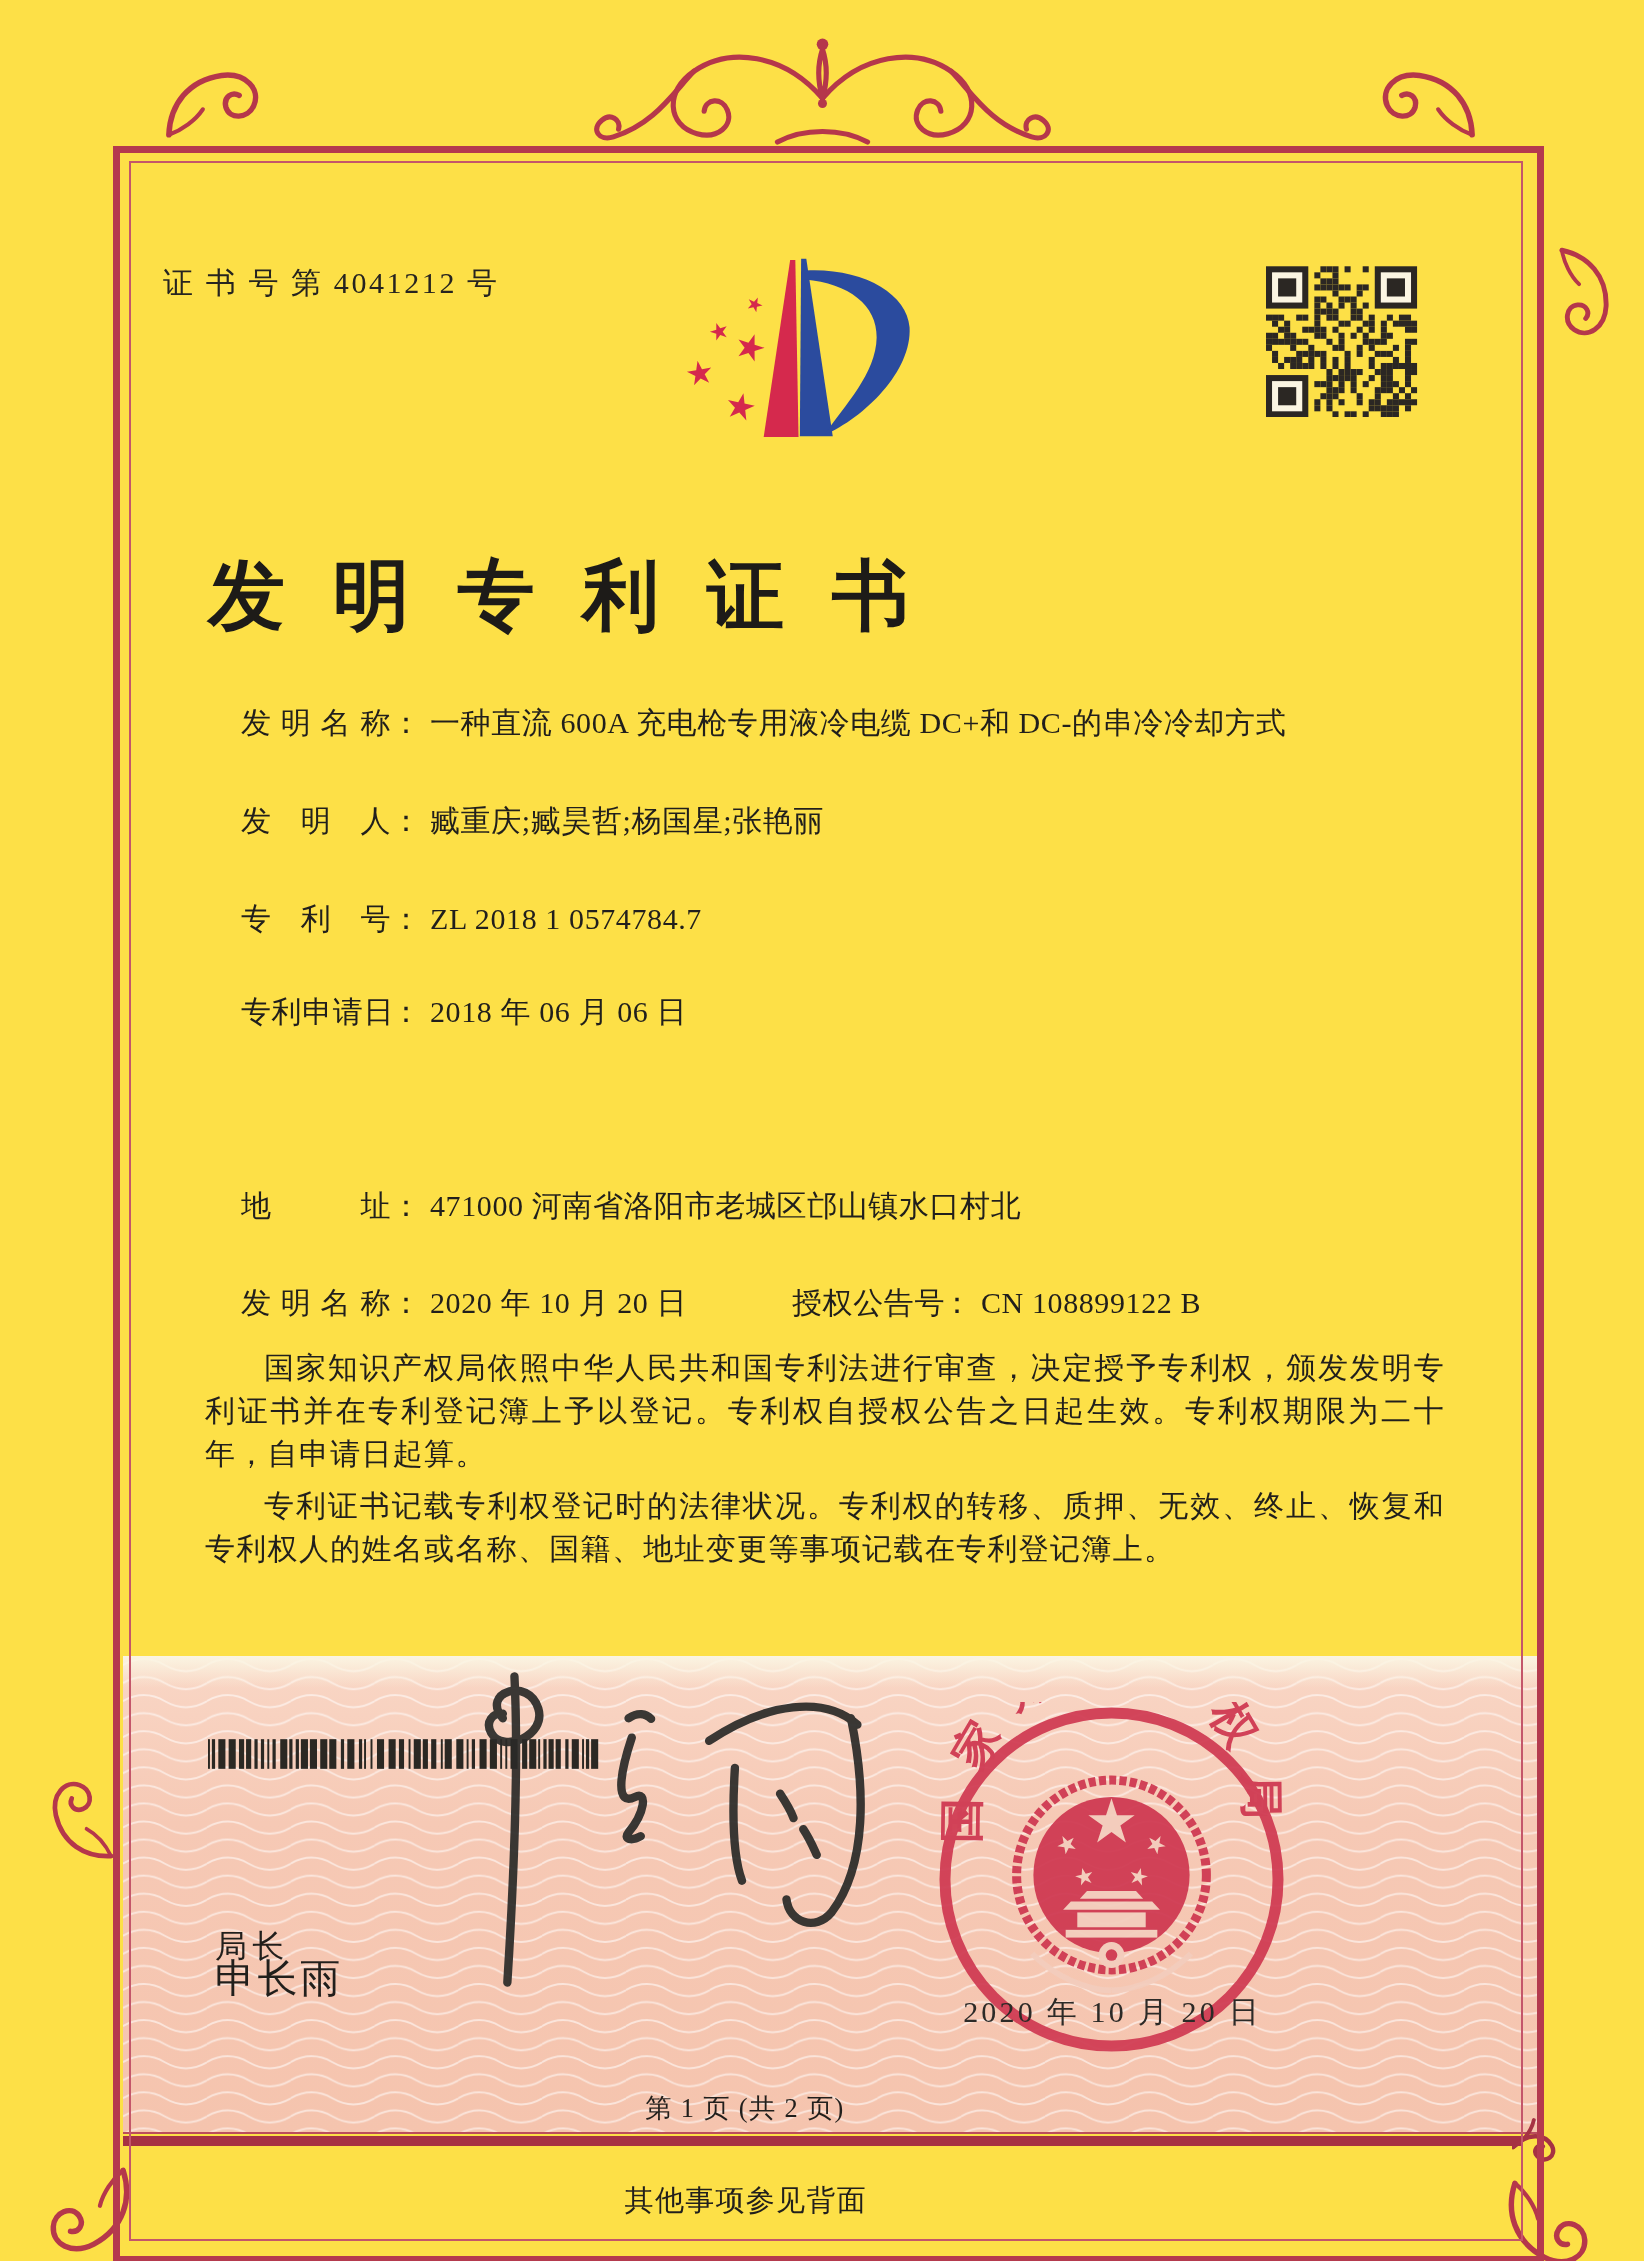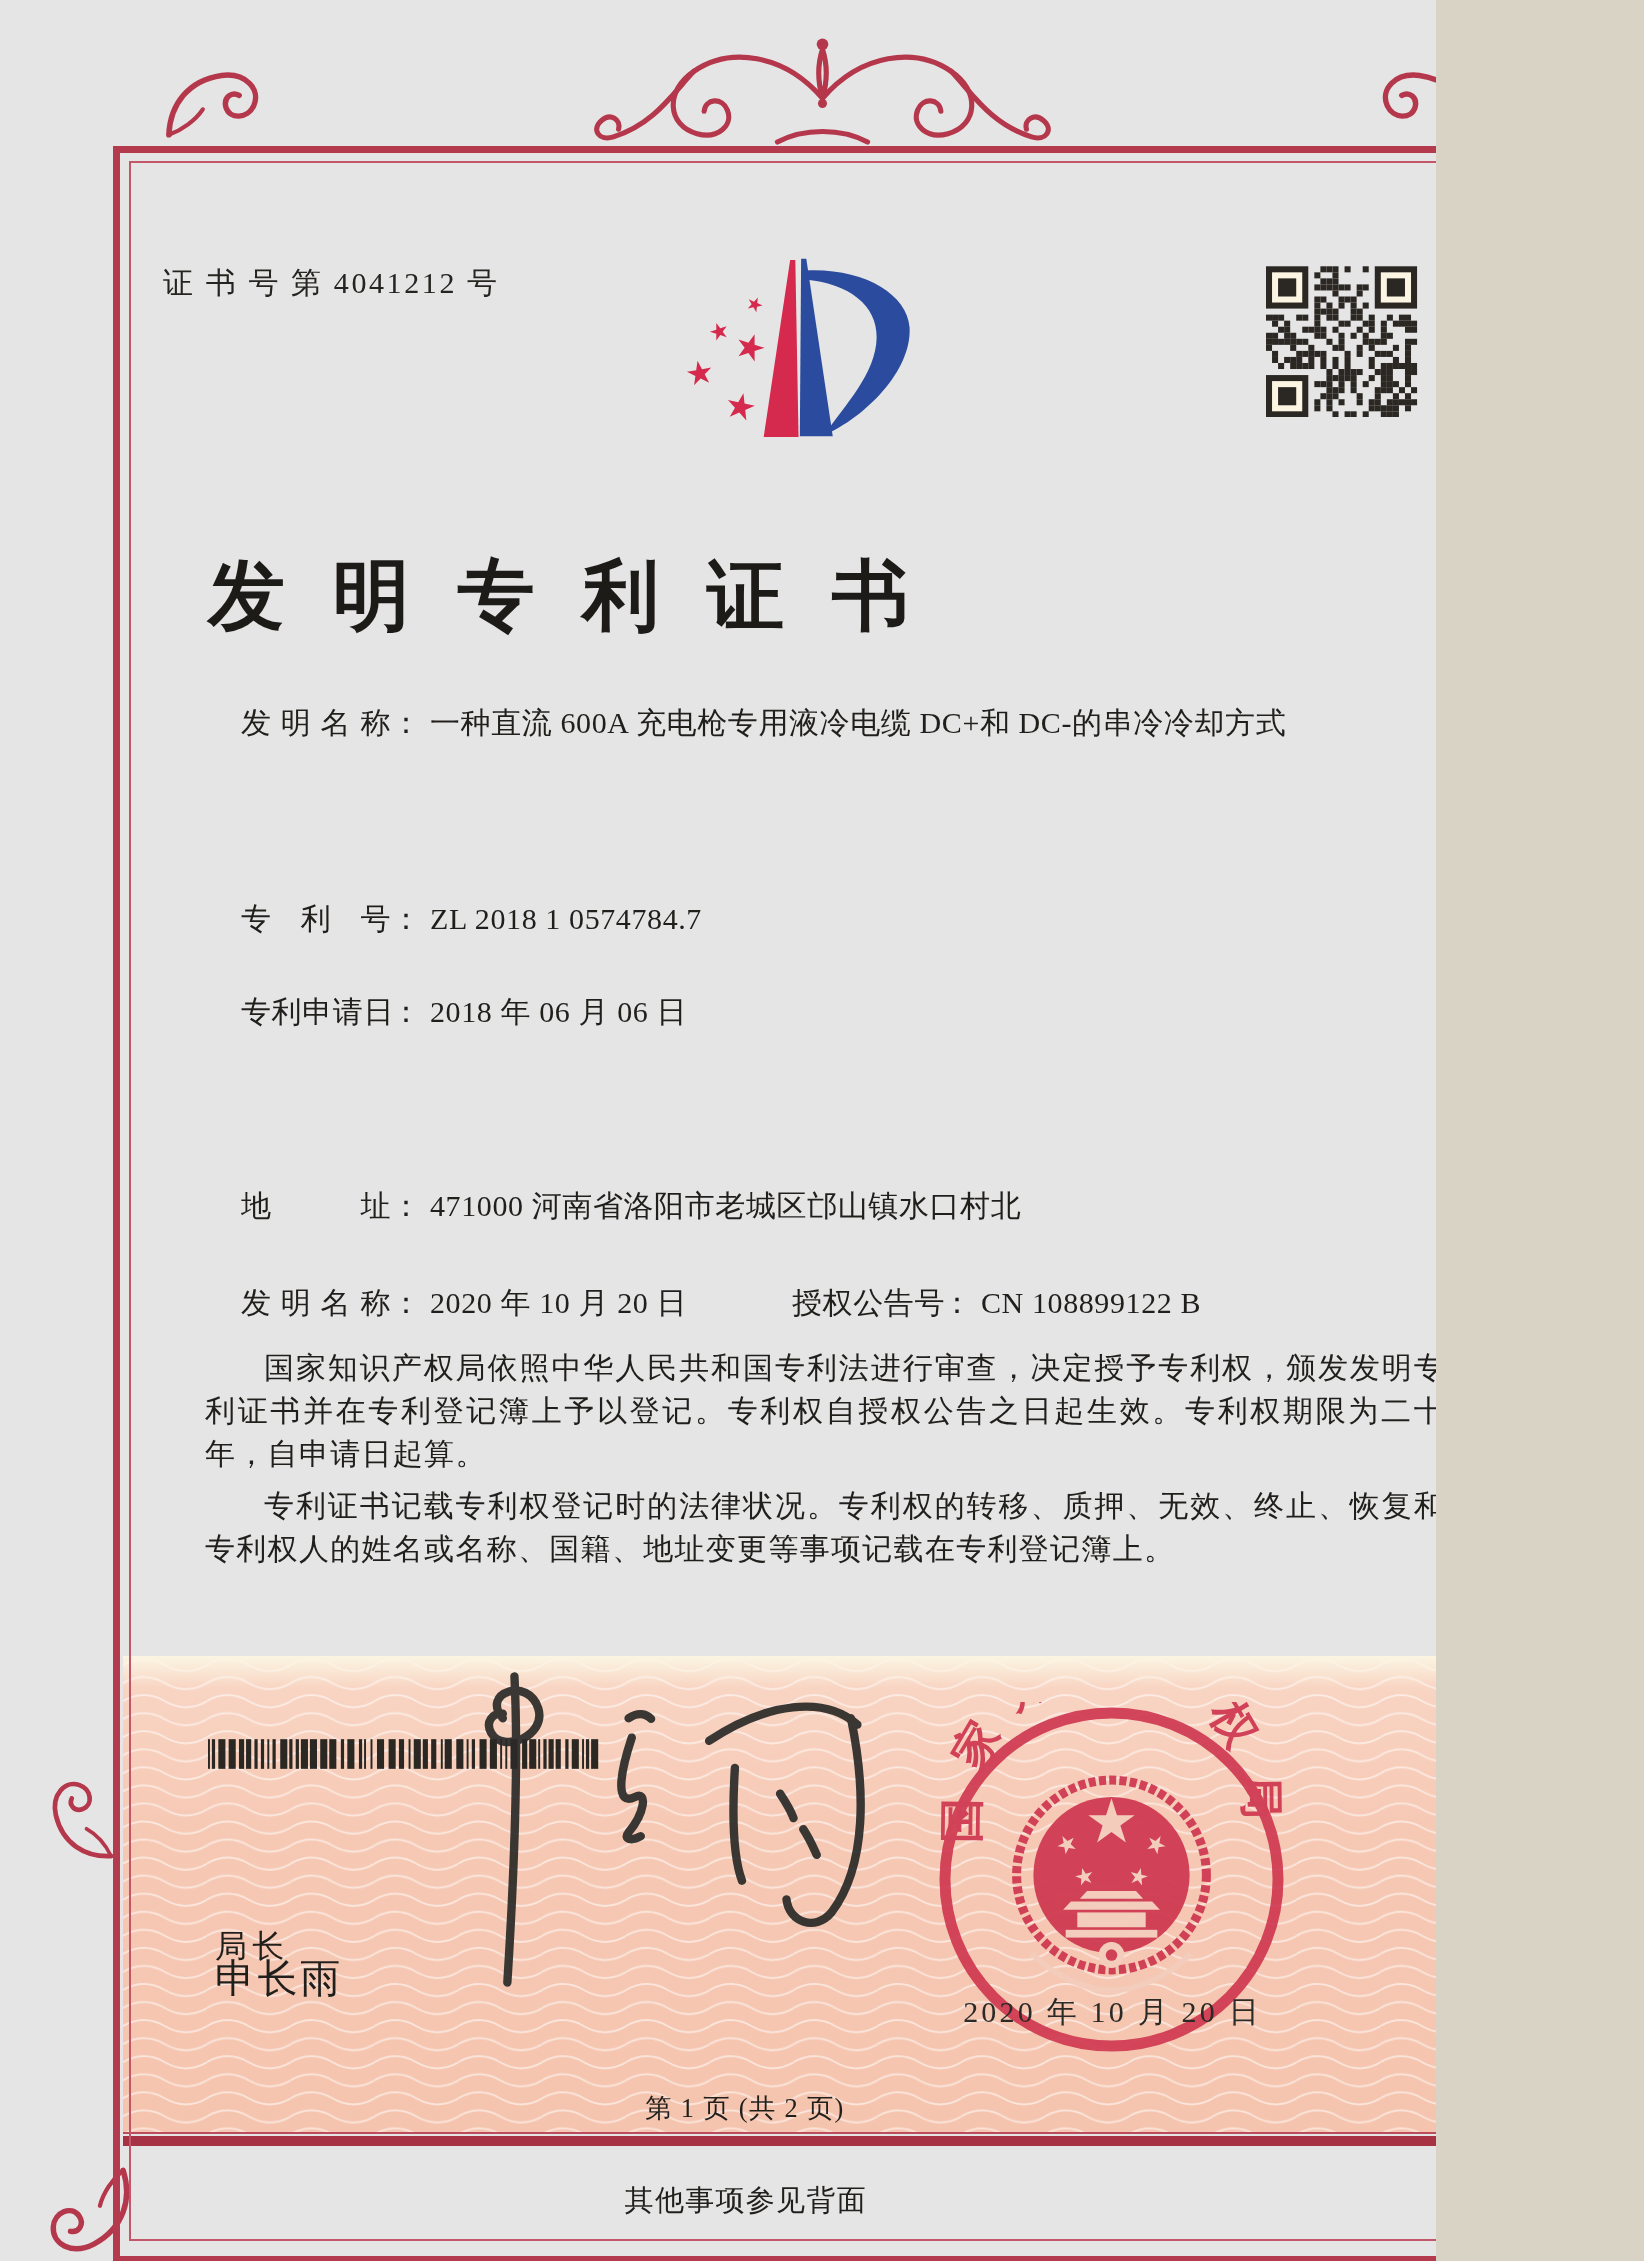--- a/index.html
+++ b/index.html
@@ -1,16 +1,16 @@
 <!DOCTYPE html>
 <html style="font-size:10.3px"><head>
 <meta charset="utf-8">
 <style>
   html,body{margin:0;padding:0;background:#d8d3c4;}
-  #page{position:relative;width:1436px;height:2261px;background:#e5e5e5;overflow:hidden;
+  #page{position:relative;width:1644px;height:2261px;background:#fde047;overflow:hidden;
         font-family:"Liberation Serif","DejaVu Serif",serif;color:#211f1c;}
   .abs{position:absolute;}
   
   #frame-outer{left:113px;top:146px;width:1417px;height:2103px;border:7.7px solid #b43a4e;z-index:6;pointer-events:none;}
   #frame-inner{left:129px;top:161px;width:1390px;height:2076px;border:2.6px solid #c4566a;z-index:6;pointer-events:none;}
   
   #cert-no{left:163px;top:263px;font-size:30px;letter-spacing:2.6px;color:#262420;z-index:3;}
   #title{left:208px;top:545px;width:1167px;text-align:left;font-size:77px;font-weight:bold;
          letter-spacing:0.62em;color:#1d1b18;z-index:3;}
   
@@ -344,20 +344,23 @@
       <rect x="0" y="169.20000000000002" width="65.8" height="65.8" fill="#2b2723"></rect>
       <rect x="9.4" y="178.6" width="47" height="47" fill="#fbf5e2"></rect>
       <rect x="18.8" y="188" width="28.200000000000003" height="28.200000000000003" fill="#2b2723"></rect>
     </svg>
 
   <div id="title" class="abs">发明专利证书</div>
 
   <div class="frow" style="top:703px">
     <span class="flabel">发明名称</span><span class="fcolon">：</span><span class="fvalue">一种直流 600A 充电枪专用液冷电缆 DC+和 DC-的串冷冷却方式</span>
   </div>
+  <div class="frow" style="top:801px">
+    <span class="flabel">发明人</span><span class="fcolon">：</span><span class="fvalue">臧重庆;臧昊哲;杨国星;张艳丽</span>
+  </div>
   <div class="frow" style="top:899px">
     <span class="flabel">专利号</span><span class="fcolon">：</span><span class="fvalue">ZL 2018 1 0574784.7</span>
   </div>
   <div class="frow" style="top:992px">
     <span class="flabel">专利申请日</span><span class="fcolon">：</span><span class="fvalue">2018 年 06 月 06 日</span>
   </div>
   <div class="frow" style="top:1186px">
     <span class="flabel">地址</span><span class="fcolon">：</span><span class="fvalue">471000 河南省洛阳市老城区邙山镇水口村北</span>
   </div>
   <div class="frow" style="top:1283px">

